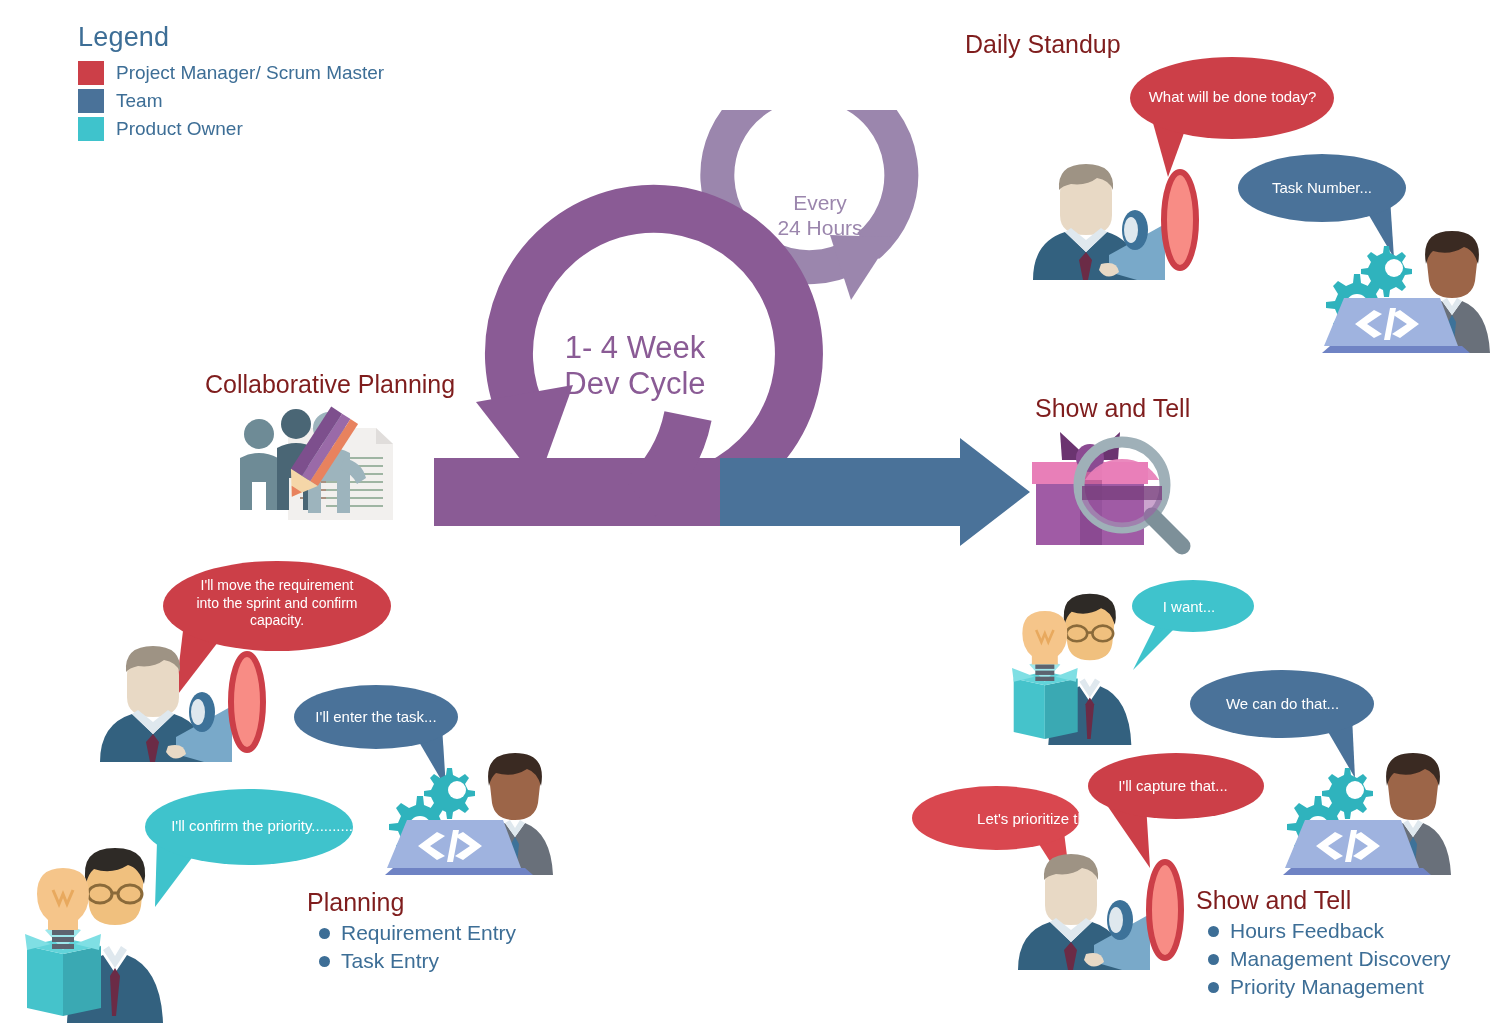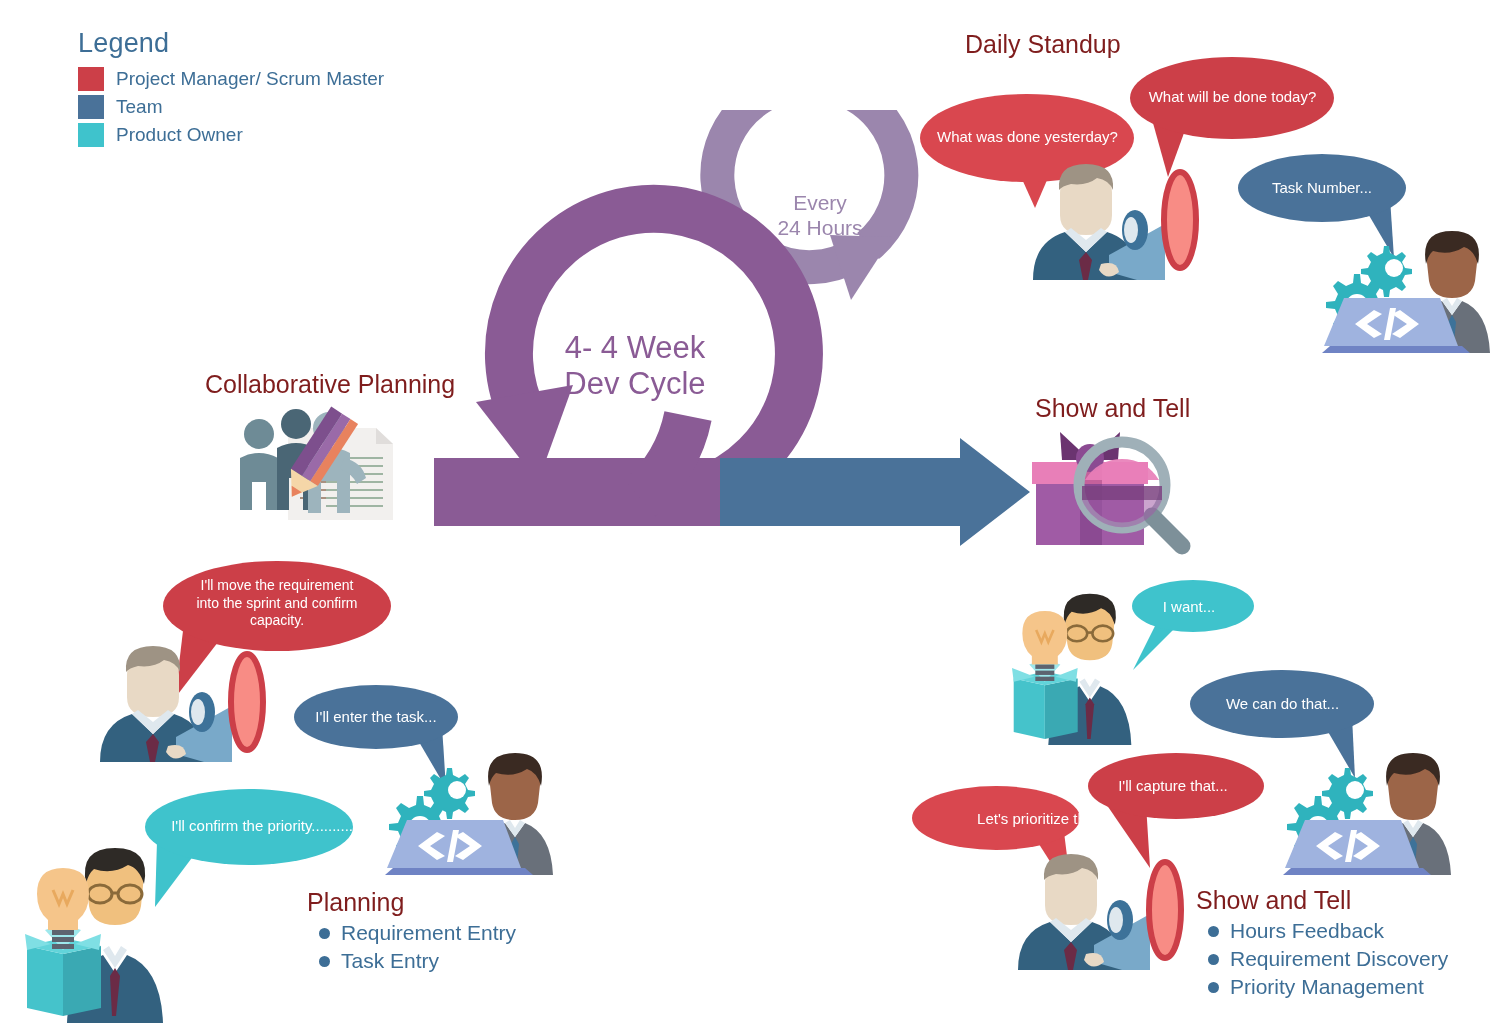--- a/index.html
+++ b/index.html
@@ -13,21 +13,21 @@
   #stage {
     position: relative;
     width: 1500px;
     height: 1023px;
     background: #ffffff;
     overflow: hidden;
   }
   .abs { position: absolute; }
 
   
-  #legend { left: 78px; top: 28px; width: 420px; }
+  #legend { left: 78px; top: 22px; width: 420px; }
   .legend-title {
     font-size: 27px;
     color: #3d6e96;
     letter-spacing: .2px;
     margin-bottom: 6px;
   }
   .legend-row {
     display: flex;
     align-items: center;
     height: 27px;
@@ -143,21 +143,21 @@
     </g>
 
     <g>
       <path d="M 4 348 L 290 348 L 290 416 L 4 416 Z" fill="#8a5b95"></path>
 
       <path d="M 210 388 A 145 145 0 0 0 258 306" fill="none" stroke="#8a5b95" stroke-width="48"></path>
     </g>
   </svg>
 
   <div class="abs" style="left:520px; top:330px; width:230px;">
-    <div class="cycle-main">4- 4 Week</div>
+    <div class="cycle-main">1- 4 Week</div>
     <div class="cycle-main">Dev Cycle</div>
   </div>
 
   <div class="abs" style="left:740px; top:190px; width:160px;">
     <div class="cycle-sub">Every</div>
     <div class="cycle-sub">24 Hours</div>
   </div>
 
   <div class="abs sec-title" style="left:205px; top:370px;">Collaborative Planning</div>
 
@@ -201,27 +201,20 @@
       <rect x="72" y="8" width="13" height="74" fill="#7d4f8d"></rect>
       <rect x="85" y="8" width="10" height="74" fill="#9a6aa8"></rect>
       <rect x="95" y="8" width="9" height="74" fill="#e8825e"></rect>
       <polygon points="72,82 104,82 88,105" fill="#f5d6a8"></polygon>
       <polygon points="82,96 94,96 88,105" fill="#e8825e"></polygon>
     </g>
   </svg>
 
   <div class="abs sec-title" style="left:965px; top:30px;">Daily Standup</div>
 
-  <div class="bubble" style="left:920px; top:90px; width:215px; height:95px;">
-    <svg width="215" height="125" viewBox="0 0 215 125">
-      <polygon points="88,58 140,60 115,118" fill="#d9474f"></polygon>
-      <ellipse cx="107" cy="48" rx="107" ry="44" fill="#d9474f"></ellipse>
-    </svg>
-    <div class="bubble-text" style="top:38px;">What was done yesterday?</div>
-  </div>
 
   <div class="bubble" style="left:1238px; top:148px; width:168px; height:80px;">
     <svg width="180" height="120" viewBox="0 0 180 120">
       <polygon points="122,52 152,50 156,110" fill="#4a7299"></polygon>
       <ellipse cx="84" cy="40" rx="84" ry="34" fill="#4a7299"></ellipse>
     </svg>
     <div class="bubble-text" style="top:31px; width:168px;">Task Number...</div>
   </div>
 
   <div class="bubble" style="left:1130px; top:55px; width:205px; height:90px;">
@@ -507,21 +500,21 @@
 
   <div class="abs" style="left:1196px; top:886px;">
     <div class="sec-title">Show and Tell</div>
     <div class="bullet-list">
       <div class="bullet-row">
         <span class="bullet-dot"></span>
         <span class="bullet-text">Hours Feedback</span>
       </div>
       <div class="bullet-row">
         <span class="bullet-dot"></span>
-        <span class="bullet-text">Requirement Discovery</span>
+        <span class="bullet-text">Management Discovery</span>
       </div>
       <div class="bullet-row">
         <span class="bullet-dot"></span>
         <span class="bullet-text">Priority Management</span>
       </div>
     </div>
   </div>
 
 </div>
 

